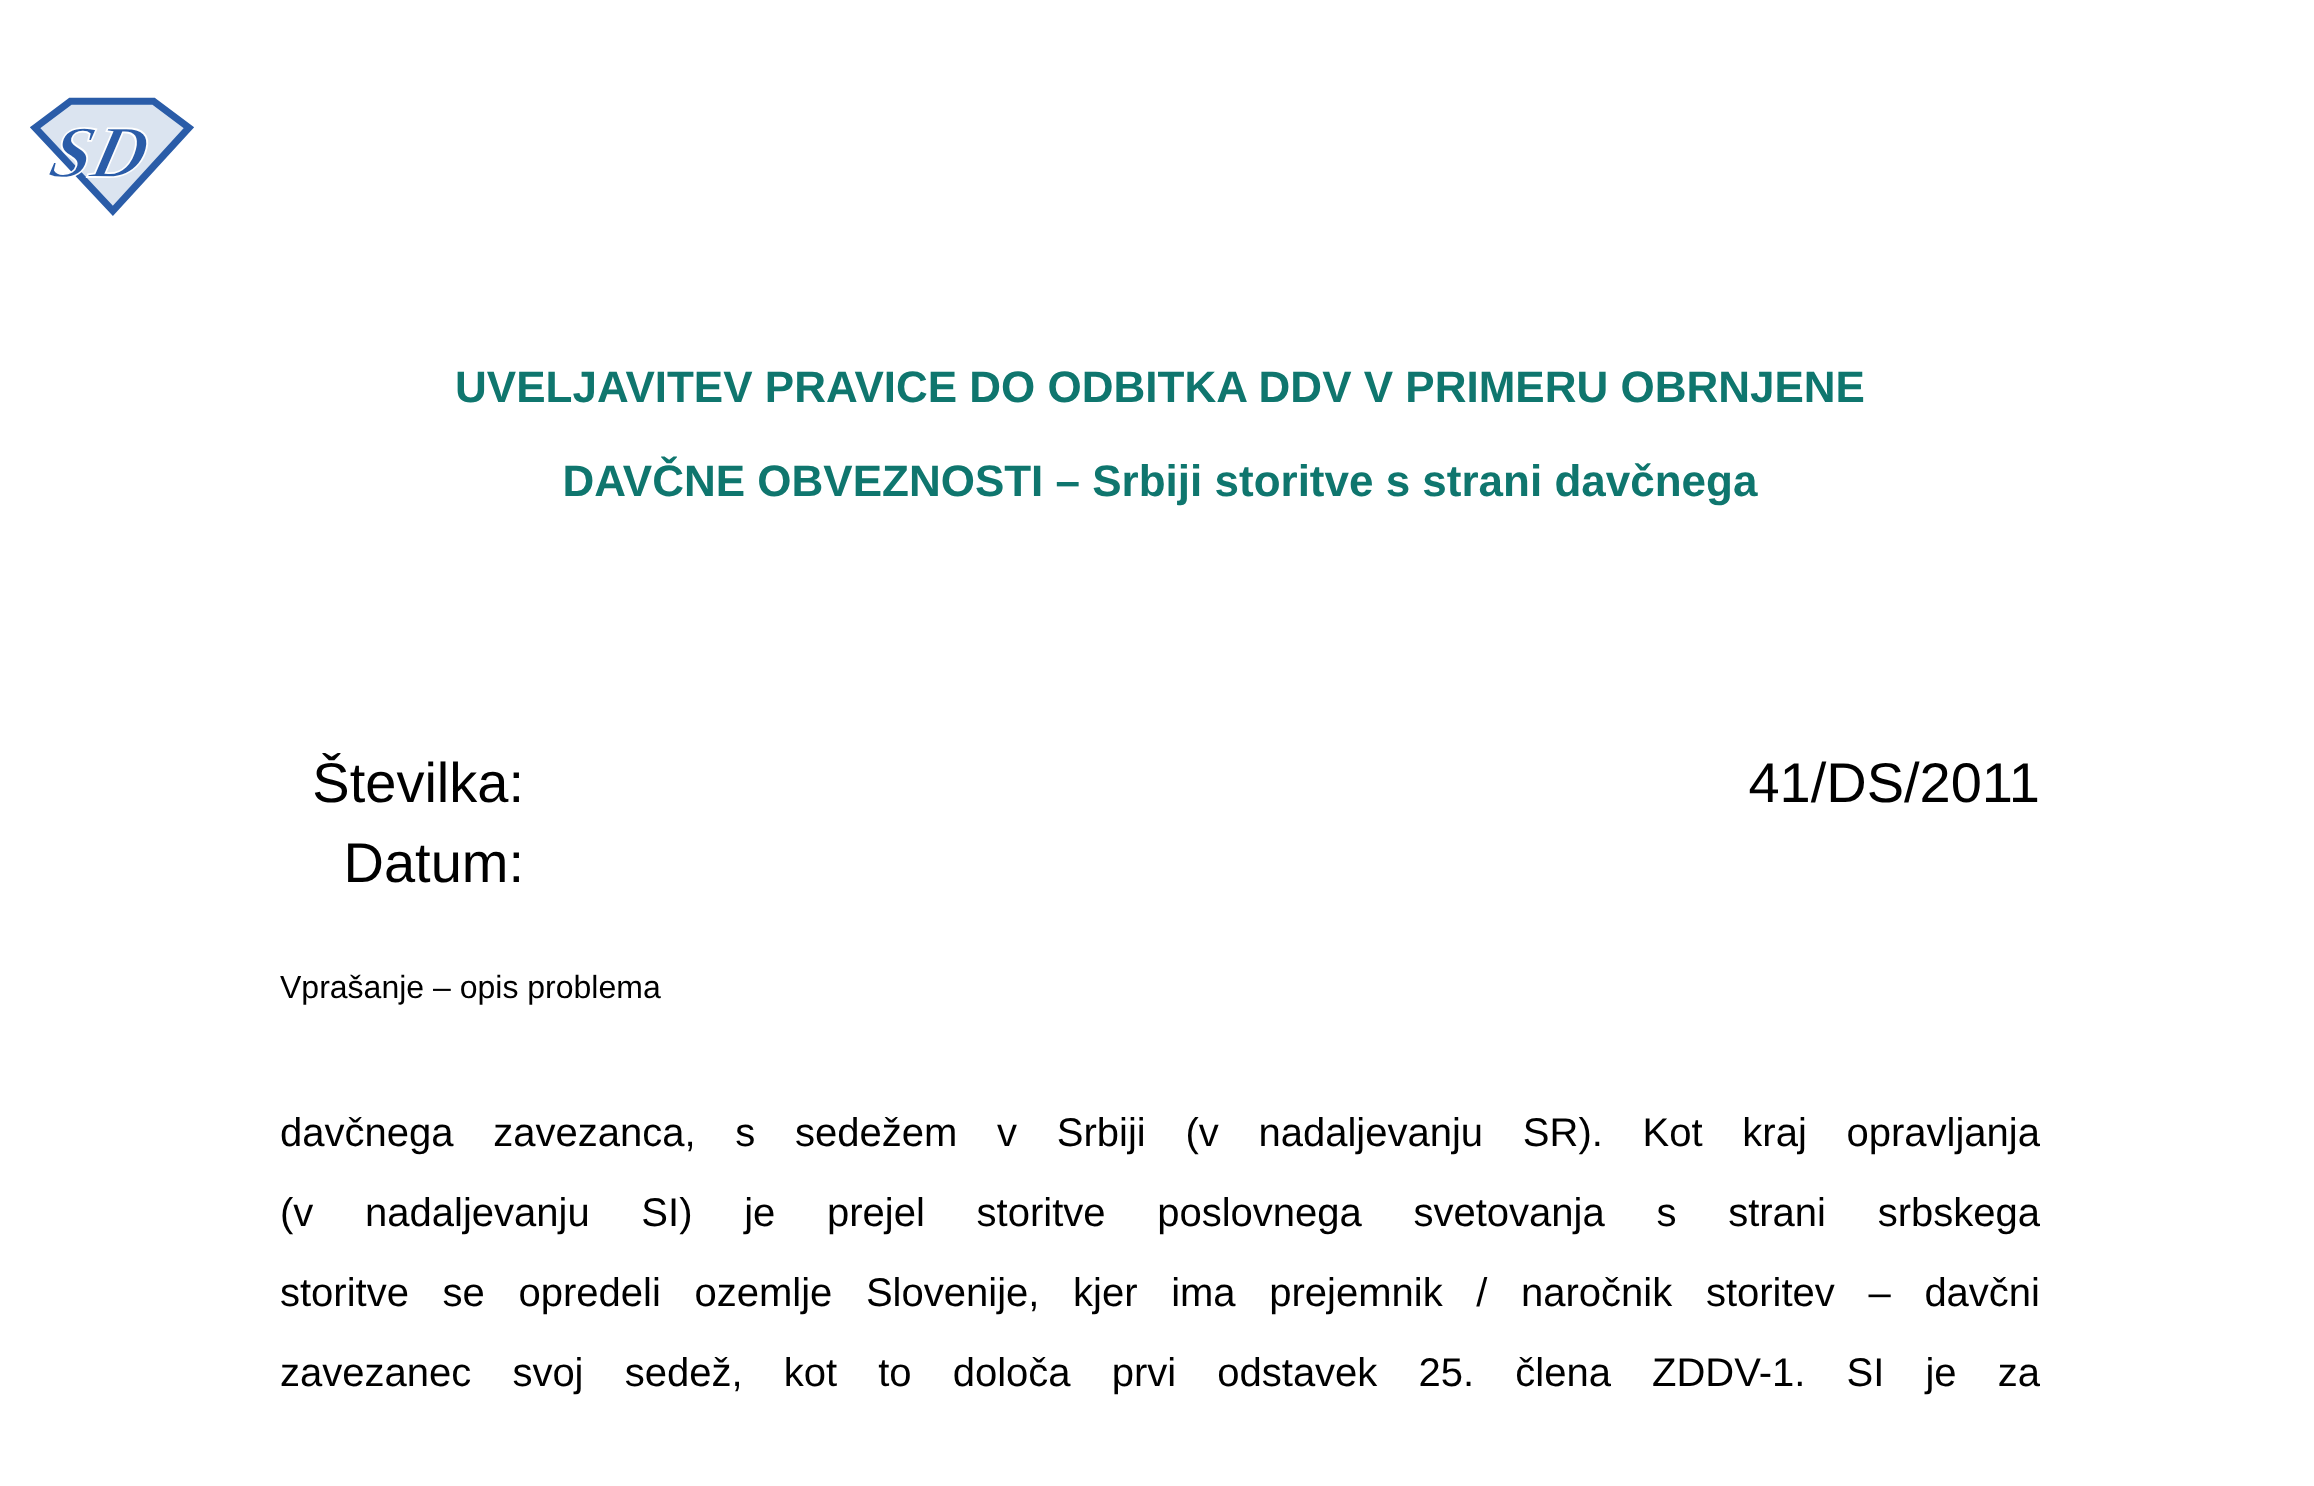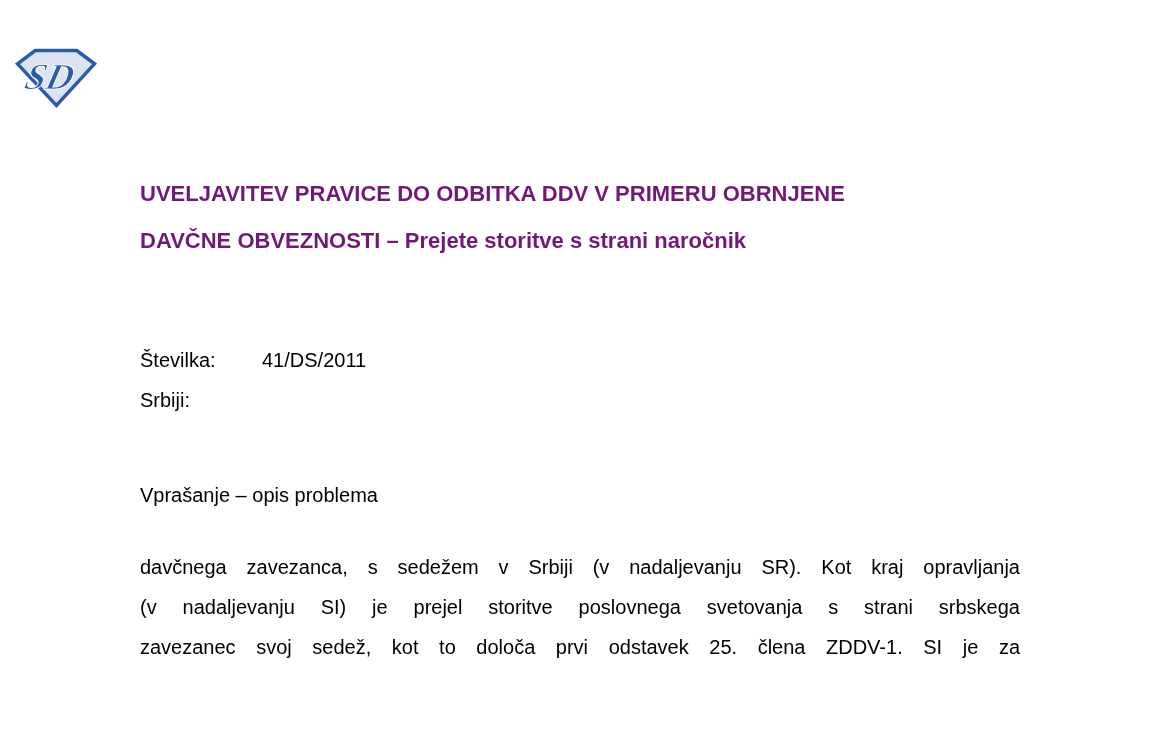--- a/index.html
+++ b/index.html
@@ -19,43 +19,45 @@
     left: 14px;
     top: 47px;
     width: 84px;
     height: 62px;
   }
   .title-block {
     position: absolute;
     left: 140px;
     top: 170px;
     width: 880px;
+    text-align: center;
     font-weight: bold;
     font-size: 22px;
     line-height: 47px;
-    color: #701a75;
+    color: #0f766e;
   }
   .title-line { white-space: nowrap; }
   .meta-block {
     position: absolute;
     left: 140px;
-    top: 340px;
+    top: 372px;
     width: 880px;
-    font-size: 20px;
+    font-size: 28px;
     line-height: 40px;
+    text-align: right;
   }
   .meta-row { display: flex; }
   .meta-label { width: 122px; flex: 0 0 122px; }
   .meta-value { flex: 1; }
   .section-heading {
     position: absolute;
     left: 140px;
     top: 475px;
     width: 880px;
-    font-size: 20px;
+    font-size: 16px;
     line-height: 40px;
   }
   .body-paragraph {
     position: absolute;
     left: 140px;
     top: 547px;
     width: 880px;
     font-size: 20px;
     line-height: 40px;
   }
@@ -71,34 +73,35 @@
 
   <svg class="logo" viewBox="0 0 95 70" aria-hidden="true">
     <polygon points="4,19 24,4 71,4 91,19 48,66" fill="#dbe4f0" stroke="#2a5ca8" stroke-width="4" stroke-linejoin="miter"></polygon>
     <g transform="skewX(-14)">
       <text x="22" y="47" font-family="Liberation Serif, serif" font-size="42" font-weight="bold" font-style="italic" fill="#2a5ca8" stroke="#ffffff" stroke-width="1">SD</text>
     </g>
   </svg>
 
   <div class="title-block">
     <div class="title-line">UVELJAVITEV PRAVICE DO ODBITKA DDV V PRIMERU OBRNJENE</div>
-    <div class="title-line">DAVČNE OBVEZNOSTI – Prejete storitve s strani naročnik</div>
+    <div class="title-line">DAVČNE OBVEZNOSTI – Srbiji storitve s strani davčnega</div>
   </div>
 
   <div class="meta-block">
     <div class="meta-row">
       <span class="meta-label">Številka:</span>
       <span class="meta-value">41/DS/2011</span>
     </div>
     <div class="meta-row">
-      <span class="meta-label">Srbiji:</span>
+      <span class="meta-label">Datum:</span>
     </div>
   </div>
 
   <div class="section-heading">Vprašanje – opis problema</div>
 
   <div class="body-paragraph">
     <div class="para-line">davčnega zavezanca, s sedežem v Srbiji (v nadaljevanju SR). Kot kraj opravljanja</div>
     <div class="para-line">(v nadaljevanju SI) je prejel storitve poslovnega svetovanja s strani srbskega</div>
+    <div class="para-line">storitve se opredeli ozemlje Slovenije, kjer ima prejemnik / naročnik storitev – davčni</div>
     <div class="para-line">zavezanec svoj sedež, kot to določa prvi odstavek 25. člena ZDDV-1. SI je za</div>
   </div>
 
 </div>
 
 </body></html>

